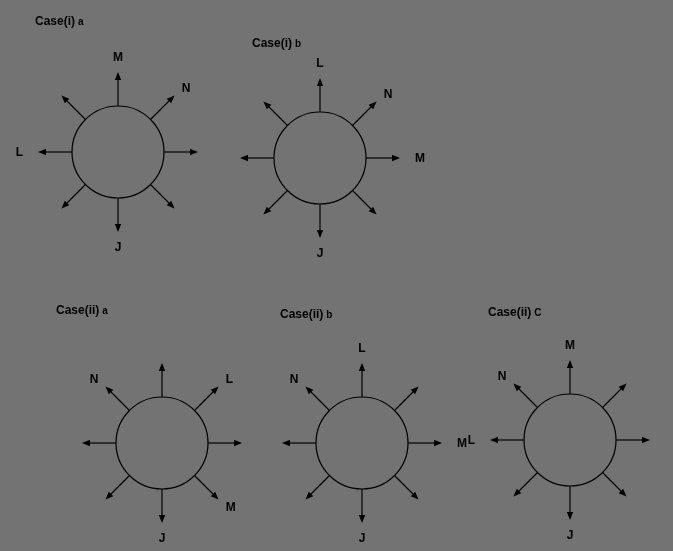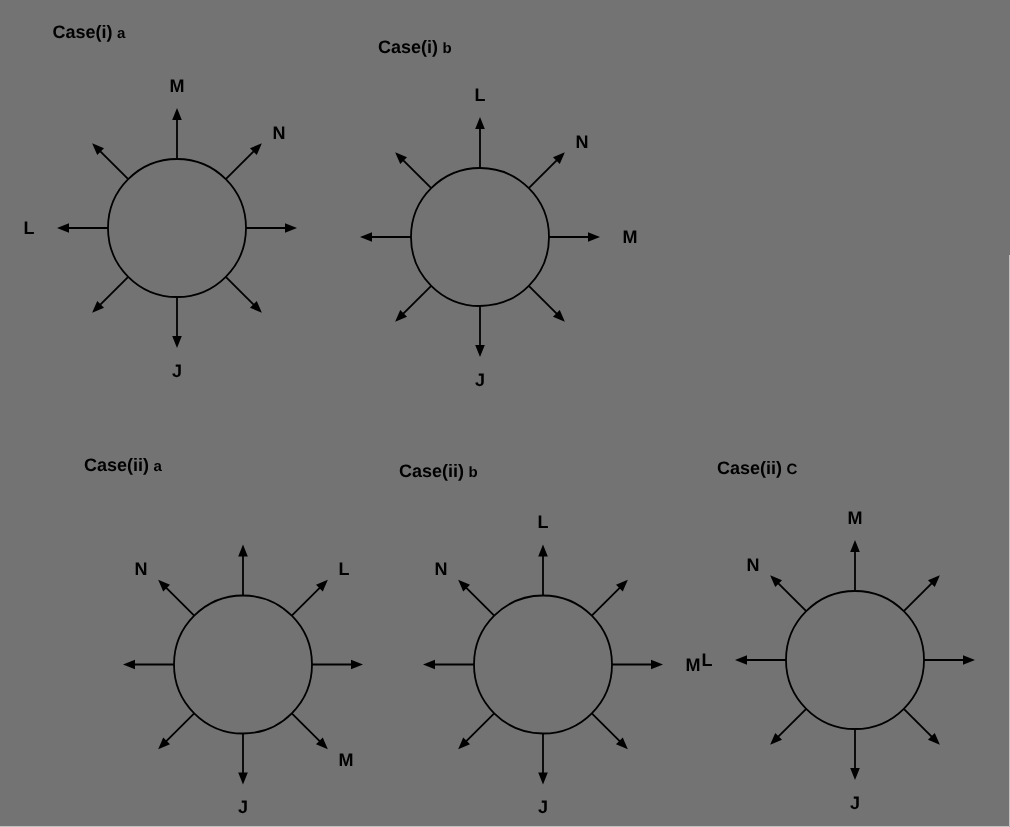--- a/index.html
+++ b/index.html
@@ -59,21 +59,21 @@
         <line x1="137.52691193458116" y1="137.5269119345812" x2="158.457272657703" y2="158.457272657703" stroke="#000000" stroke-width="1.2"></line>
         <polygon points="161.5685424949238,161.5685424949238 153.6489465456345,158.17442994522838 158.17442994522838,153.6489465456345" fill="#000000"></polygon>
         <text x="105" y="14" text-anchor="middle" font-family="&quot;Liberation Sans&quot;, sans-serif" font-size="12" font-weight="bold" fill="#000000">M</text>
         <text x="168.63961030678928" y="45.36038969321073" text-anchor="start" font-family="&quot;Liberation Sans&quot;, sans-serif" font-size="12" font-weight="bold" fill="#000000">N</text>
         <text x="10" y="108.99999999999999" text-anchor="end" font-family="&quot;Liberation Sans&quot;, sans-serif" font-size="12" font-weight="bold" fill="#000000">L</text>
         <text x="104.99999999999999" y="204" text-anchor="middle" font-family="&quot;Liberation Sans&quot;, sans-serif" font-size="12" font-weight="bold" fill="#000000">J</text>
       </svg>
   </section>
 
   <section>
-    <h2 class="caption" style="left:252px;top:24px"><span class="cap-main">Case(i)</span><span class="cap-sub">b</span></h2>
+    <h2 class="caption" style="left:252px;top:36px"><span class="cap-main">Case(i)</span><span class="cap-sub">b</span></h2>
     <svg class="wheel" width="210" height="210" viewBox="0 0 210 210" style="left:215px;top:53px">
         <circle cx="105" cy="105" r="46" fill="none" stroke="#000000" stroke-width="1.2"></circle>
         <line x1="151" y1="105" x2="180.6" y2="105" stroke="#000000" stroke-width="1.2"></line>
         <polygon points="185,105 177,108.2 177,101.8" fill="#000000"></polygon>
         <line x1="137.5269119345812" y1="72.4730880654188" x2="158.457272657703" y2="51.54272734229701" stroke="#000000" stroke-width="1.2"></line>
         <polygon points="161.5685424949238,48.4314575050762 158.17442994522838,56.351053454365534 153.6489465456345,51.825570054771624" fill="#000000"></polygon>
         <line x1="105" y1="59" x2="105" y2="29.4" stroke="#000000" stroke-width="1.2"></line>
         <polygon points="105,25 108.2,33 101.8,33" fill="#000000"></polygon>
         <line x1="72.4730880654188" y1="72.4730880654188" x2="51.54272734229701" y2="51.542727342297006" stroke="#000000" stroke-width="1.2"></line>
         <polygon points="48.4314575050762,48.431457505076196 56.351053454365534,51.825570054771624 51.825570054771624,56.351053454365534" fill="#000000"></polygon>
@@ -113,21 +113,21 @@
         <line x1="137.52691193458116" y1="137.5269119345812" x2="158.457272657703" y2="158.457272657703" stroke="#000000" stroke-width="1.2"></line>
         <polygon points="161.5685424949238,161.5685424949238 153.6489465456345,158.17442994522838 158.17442994522838,153.6489465456345" fill="#000000"></polygon>
         <text x="41.36038969321073" y="45.36038969321072" text-anchor="end" font-family="&quot;Liberation Sans&quot;, sans-serif" font-size="12" font-weight="bold" fill="#000000">N</text>
         <text x="168.63961030678928" y="45.36038969321073" text-anchor="start" font-family="&quot;Liberation Sans&quot;, sans-serif" font-size="12" font-weight="bold" fill="#000000">L</text>
         <text x="168.63961030678925" y="172.63961030678928" text-anchor="start" font-family="&quot;Liberation Sans&quot;, sans-serif" font-size="12" font-weight="bold" fill="#000000">M</text>
         <text x="104.99999999999999" y="204" text-anchor="middle" font-family="&quot;Liberation Sans&quot;, sans-serif" font-size="12" font-weight="bold" fill="#000000">J</text>
       </svg>
   </section>
 
   <section>
-    <h2 class="caption" style="left:266px;top:307px"><span class="cap-main">Case(ii)</span><span class="cap-sub">b</span></h2>
+    <h2 class="caption" style="left:280px;top:307px"><span class="cap-main">Case(ii)</span><span class="cap-sub">b</span></h2>
     <svg class="wheel" width="210" height="210" viewBox="0 0 210 210" style="left:257px;top:338px">
         <circle cx="105" cy="105" r="46" fill="none" stroke="#000000" stroke-width="1.2"></circle>
         <line x1="151" y1="105" x2="180.6" y2="105" stroke="#000000" stroke-width="1.2"></line>
         <polygon points="185,105 177,108.2 177,101.8" fill="#000000"></polygon>
         <line x1="137.5269119345812" y1="72.4730880654188" x2="158.457272657703" y2="51.54272734229701" stroke="#000000" stroke-width="1.2"></line>
         <polygon points="161.5685424949238,48.4314575050762 158.17442994522838,56.351053454365534 153.6489465456345,51.825570054771624" fill="#000000"></polygon>
         <line x1="105" y1="59" x2="105" y2="29.4" stroke="#000000" stroke-width="1.2"></line>
         <polygon points="105,25 108.2,33 101.8,33" fill="#000000"></polygon>
         <line x1="72.4730880654188" y1="72.4730880654188" x2="51.54272734229701" y2="51.542727342297006" stroke="#000000" stroke-width="1.2"></line>
         <polygon points="48.4314575050762,48.431457505076196 56.351053454365534,51.825570054771624 51.825570054771624,56.351053454365534" fill="#000000"></polygon>
@@ -140,21 +140,21 @@
         <line x1="137.52691193458116" y1="137.5269119345812" x2="158.457272657703" y2="158.457272657703" stroke="#000000" stroke-width="1.2"></line>
         <polygon points="161.5685424949238,161.5685424949238 153.6489465456345,158.17442994522838 158.17442994522838,153.6489465456345" fill="#000000"></polygon>
         <text x="105" y="14" text-anchor="middle" font-family="&quot;Liberation Sans&quot;, sans-serif" font-size="12" font-weight="bold" fill="#000000">L</text>
         <text x="41.36038969321073" y="45.36038969321072" text-anchor="end" font-family="&quot;Liberation Sans&quot;, sans-serif" font-size="12" font-weight="bold" fill="#000000">N</text>
         <text x="200" y="109" text-anchor="start" font-family="&quot;Liberation Sans&quot;, sans-serif" font-size="12" font-weight="bold" fill="#000000">M</text>
         <text x="104.99999999999999" y="204" text-anchor="middle" font-family="&quot;Liberation Sans&quot;, sans-serif" font-size="12" font-weight="bold" fill="#000000">J</text>
       </svg>
   </section>
 
   <section>
-    <h2 class="caption" style="left:478px;top:305px"><span class="cap-main">Case(ii)</span><span class="cap-sub">C</span></h2>
+    <h2 class="caption" style="left:488px;top:305px"><span class="cap-main">Case(ii)</span><span class="cap-sub">C</span></h2>
     <svg class="wheel" width="210" height="210" viewBox="0 0 210 210" style="left:465px;top:335px">
         <circle cx="105" cy="105" r="46" fill="none" stroke="#000000" stroke-width="1.2"></circle>
         <line x1="151" y1="105" x2="180.6" y2="105" stroke="#000000" stroke-width="1.2"></line>
         <polygon points="185,105 177,108.2 177,101.8" fill="#000000"></polygon>
         <line x1="137.5269119345812" y1="72.4730880654188" x2="158.457272657703" y2="51.54272734229701" stroke="#000000" stroke-width="1.2"></line>
         <polygon points="161.5685424949238,48.4314575050762 158.17442994522838,56.351053454365534 153.6489465456345,51.825570054771624" fill="#000000"></polygon>
         <line x1="105" y1="59" x2="105" y2="29.4" stroke="#000000" stroke-width="1.2"></line>
         <polygon points="105,25 108.2,33 101.8,33" fill="#000000"></polygon>
         <line x1="72.4730880654188" y1="72.4730880654188" x2="51.54272734229701" y2="51.542727342297006" stroke="#000000" stroke-width="1.2"></line>
         <polygon points="48.4314575050762,48.431457505076196 56.351053454365534,51.825570054771624 51.825570054771624,56.351053454365534" fill="#000000"></polygon>

